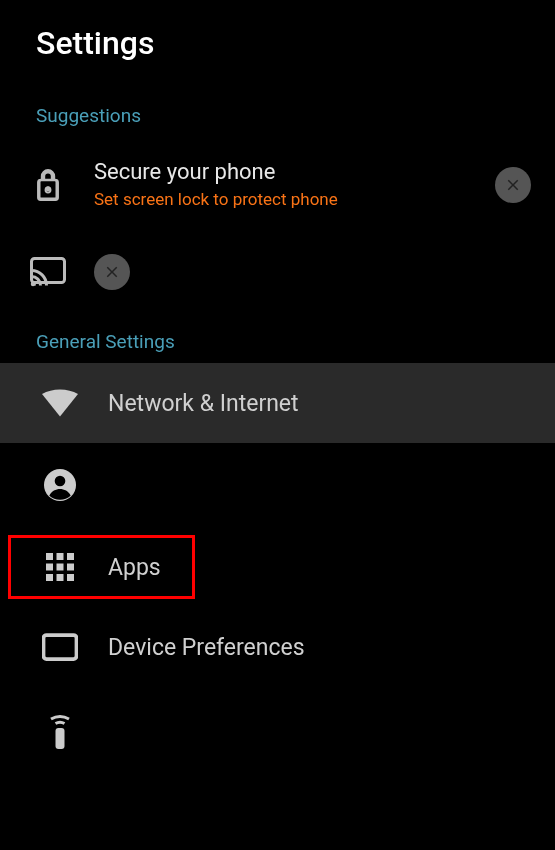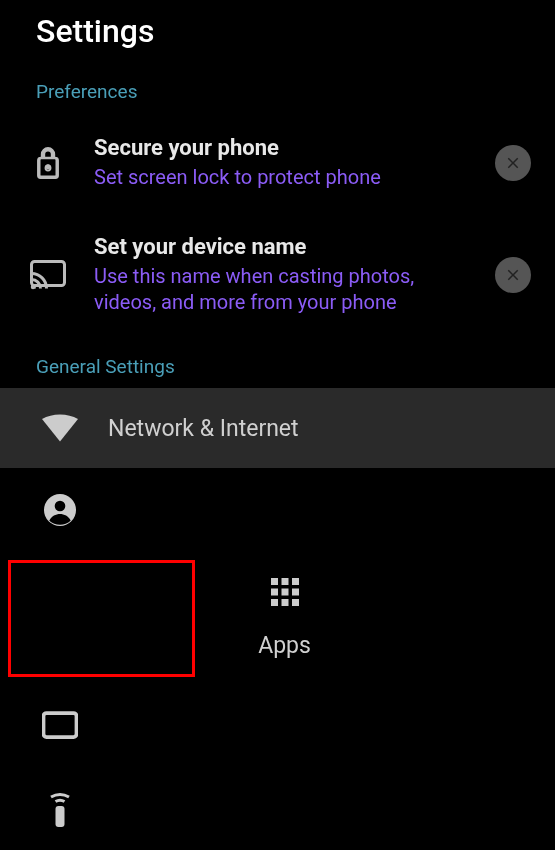--- a/index.html
+++ b/index.html
@@ -9,21 +9,21 @@
     }
     body {
       width: 555px;
       height: 850px;
       background: #000;
       font-family: -apple-system, BlinkMacSystemFont, "Segoe UI", Roboto, sans-serif;
       color: #e0e0e0;
       overflow: hidden;
     }
     .header {
-      padding: 12px 36px;
+      padding: 24px 36px;
     }
     .header-title {
       font-size: 32px;
       font-weight: 500;
       color: #fff;
     }
     .section-label {
       color: #5f9ea0;
       font-size: 19px;
       padding: 18px 36px 10px;
@@ -45,25 +45,25 @@
       justify-content: center;
       flex-shrink: 0;
     }
     .suggestion-text {
       flex: 1;
     }
     .suggestion-title {
       font-size: 22px;
       color: #e8e8e8;
       margin-bottom: 4px;
-      font-weight: 700;
+      font-weight: 400;
     }
     .suggestion-subtitle {
-      font-size: 20px;
-      color: #8b5cf6;
+      font-size: 17px;
+      color: #f97316;
       line-height: 1.3;
     }
     .dismiss-btn {
       width: 36px;
       height: 36px;
       border-radius: 50%;
       background: #555;
       display: flex;
       align-items: center;
       justify-content: center;
@@ -73,21 +73,20 @@
       display: flex;
       align-items: center;
       padding: 26px 24px 26px 38px;
       gap: 26px;
     }
     .general-item.highlighted {
       background: #2a2a2a;
     }
     .general-item.boxed {
       position: relative;
-      flex-direction: column;
     }
     .red-box {
       position: absolute;
       border: 3px solid #ff0000;
       left: 8px;
       top: 8px;
       right: 360px;
       bottom: 8px;
       pointer-events: none;
     }
@@ -107,21 +106,21 @@
       fill: #bbb;
     }
   </style>
 </head>
 <body>
 
 <div class="header">
   <div class="header-title">Settings</div>
 </div>
 
-<div class="section-label teal">Preferences</div>
+<div class="section-label teal">Suggestions</div>
 
 <div class="suggestion-item">
   <div class="suggestion-icon">
     <svg width="30" height="36" viewBox="0 0 24 28">
       <path d="M18 10h-1V7c0-2.76-2.24-5-5-5S7 4.24 7 7v3H6c-1.1 0-2 .9-2 2v12c0 1.1.9 2 2 2h12c1.1 0 2-.9 2-2V12c0-1.1-.9-2-2-2zM9 7c0-1.66 1.34-3 3-3s3 1.34 3 3v3H9V7zm3 13c-1.1 0-2-.9-2-2s.9-2 2-2 2 .9 2 2-.9 2-2 2z" fill="none" stroke="#bbb" stroke-width="1.5"></path>
       <rect x="5" y="10" width="14" height="15" rx="1.5" fill="none" stroke="#bbb" stroke-width="2"></rect>
       <path d="M8 10V7a4 4 0 0 1 8 0v3" fill="none" stroke="#bbb" stroke-width="2"></path>
       <circle cx="12" cy="17" r="2" fill="#bbb"></circle>
     </svg>
   </div>
@@ -136,24 +135,20 @@
   </div>
 </div>
 
 <div class="suggestion-item">
   <div class="suggestion-icon">
     <svg width="36" height="30" viewBox="0 0 24 20">
       <rect x="1" y="1" width="22" height="16" rx="2" fill="none" stroke="#bbb" stroke-width="2"></rect>
       <path d="M1 13a6 6 0 0 1 6 6M1 9a10 10 0 0 1 10 10M1 17a2 2 0 0 1 2 2" fill="none" stroke="#bbb" stroke-width="2"></path>
       <circle cx="2" cy="18" r="1.5" fill="#bbb"></circle>
     </svg>
-  </div>
-  <div class="suggestion-text">
-    <div class="suggestion-title">Set your device name</div>
-    <div class="suggestion-subtitle">Use this name when casting photos, videos, and more from your phone</div>
   </div>
   <div class="dismiss-btn">
     <svg width="18" height="18" viewBox="0 0 24 24">
       <path d="M19 6.41L17.59 5 12 10.59 6.41 5 5 6.41 10.59 12 5 17.59 6.41 19 12 13.41 17.59 19 19 17.59 13.41 12z" fill="#222"></path>
     </svg>
   </div>
 </div>
 
 <div class="section-label teal">General Settings</div>
 
@@ -193,20 +188,21 @@
   </div>
   <div class="general-title">Apps</div>
 </div>
 
 <div class="general-item">
   <div class="general-icon">
     <svg width="36" height="28" viewBox="0 0 24 18">
       <rect x="1" y="1" width="22" height="16" rx="2" fill="none" stroke="#ccc" stroke-width="2.5"></rect>
     </svg>
   </div>
+  <div class="general-title">Device Preferences</div>
 </div>
 
 <div class="general-item">
   <div class="general-icon">
     <svg width="24" height="36" viewBox="0 0 16 24">
       <path d="M2 4a12 12 0 0 1 12 0" fill="none" stroke="#ccc" stroke-width="2"></path>
       <path d="M5 7a6 6 0 0 1 6 0" fill="none" stroke="#ccc" stroke-width="2"></path>
       <rect x="5" y="10" width="6" height="14" rx="2" fill="#ccc"></rect>
     </svg>
   </div>

